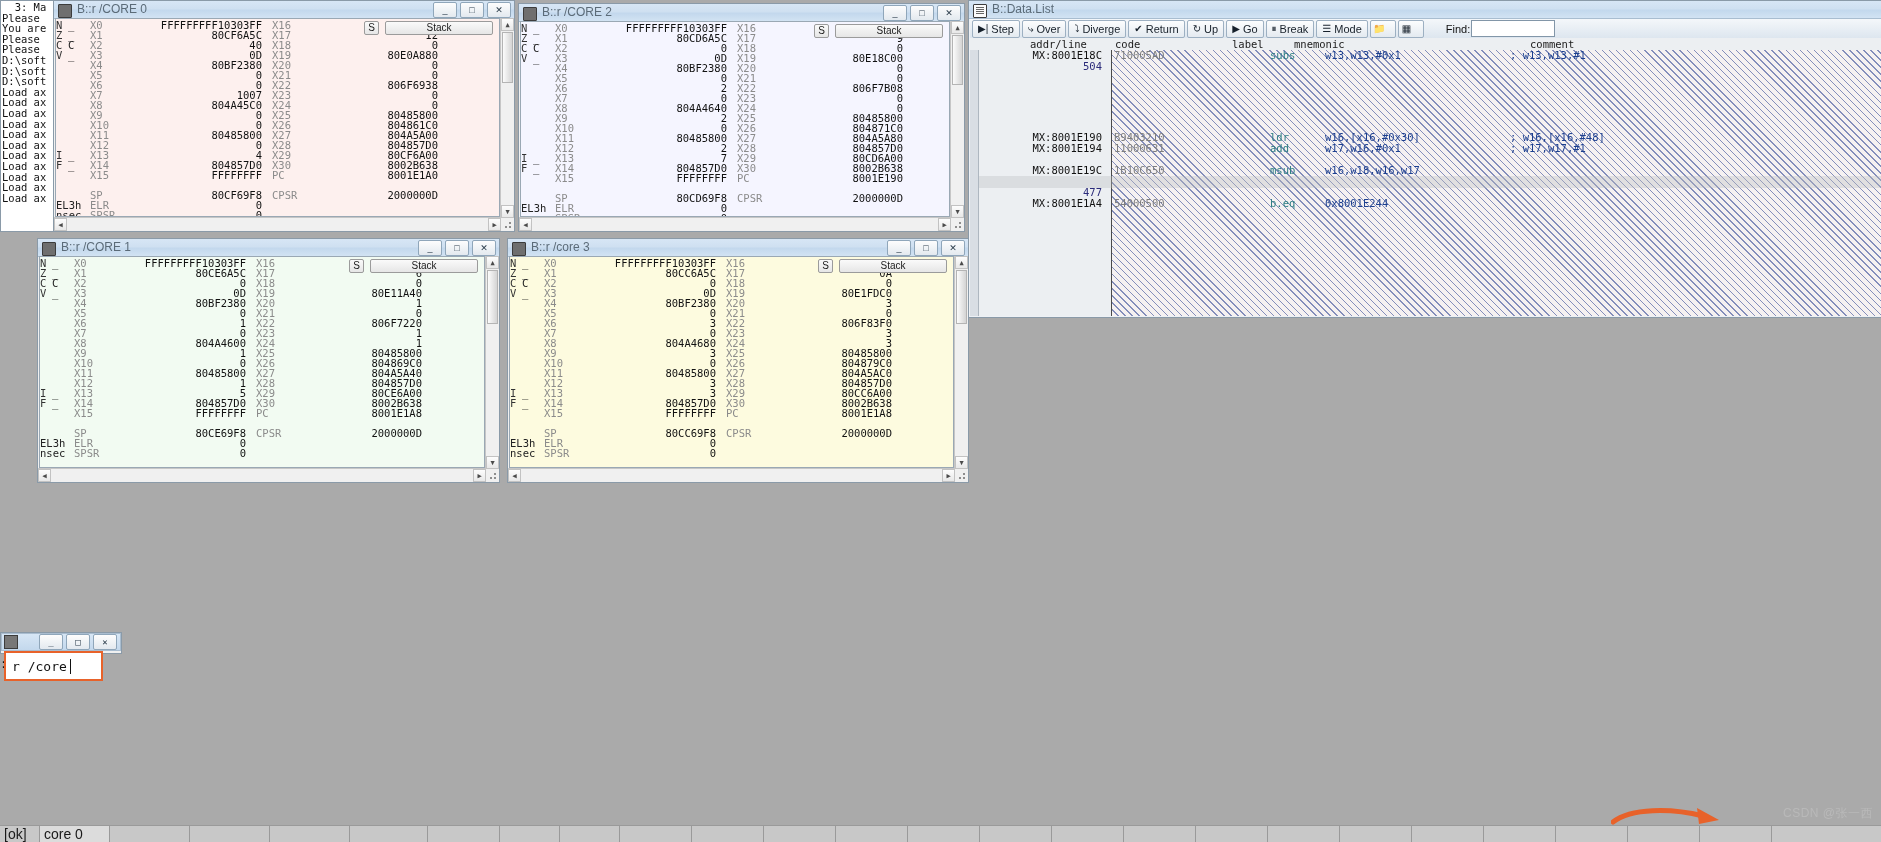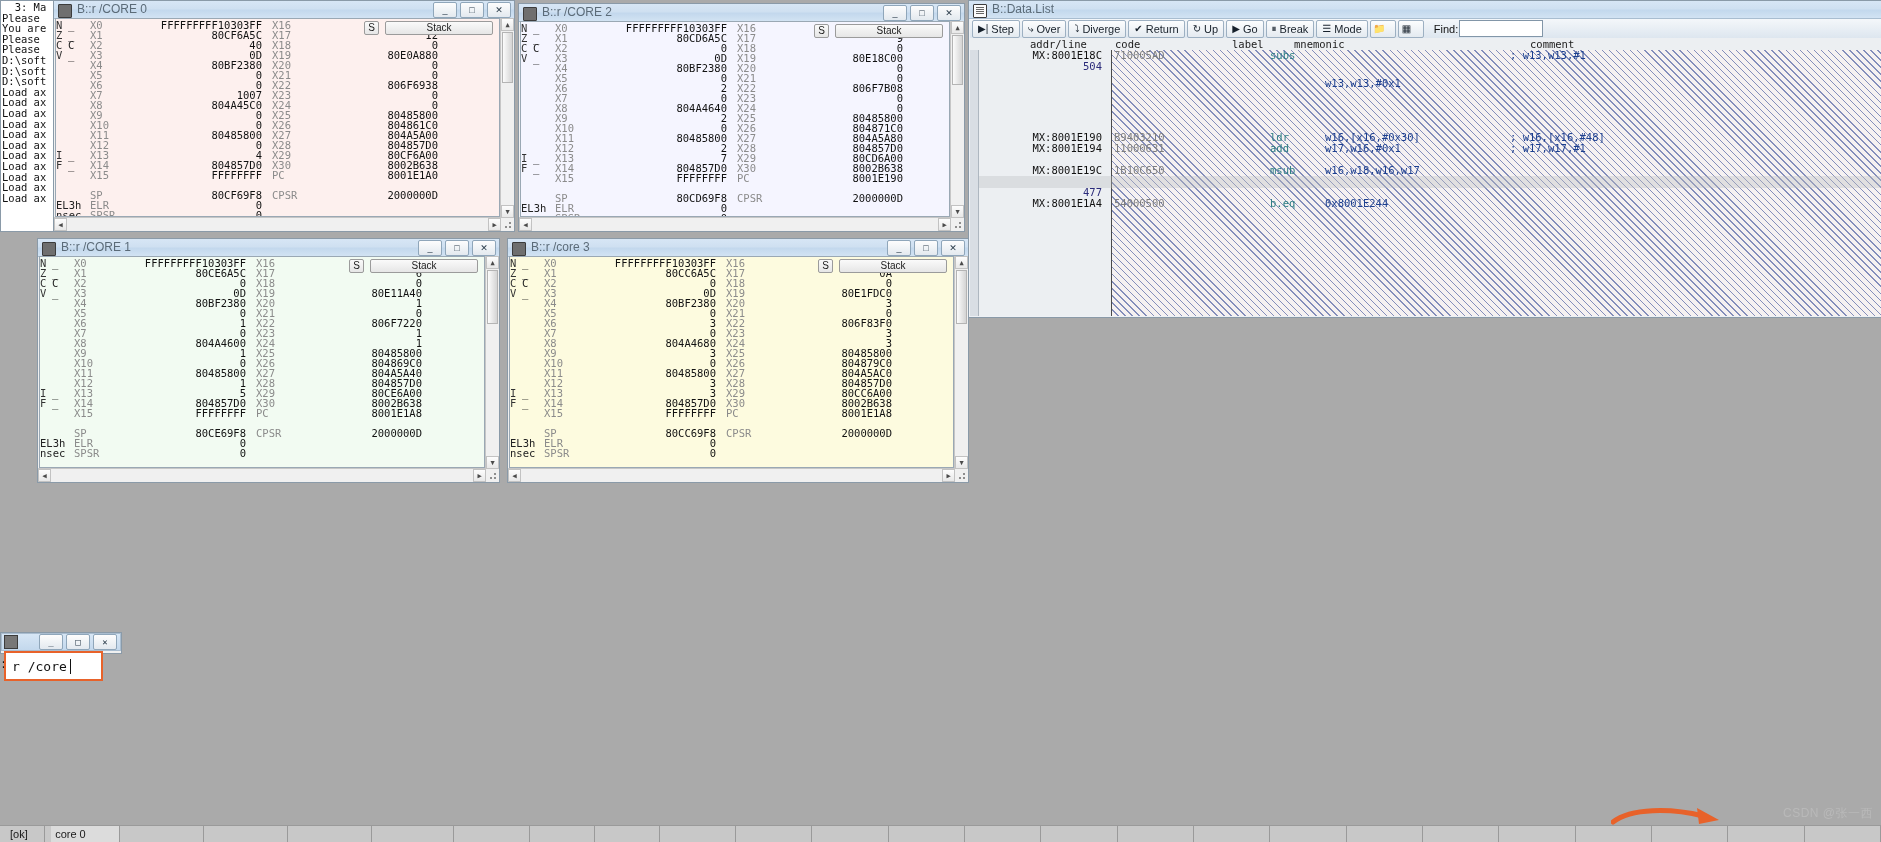--- a/index.html
+++ b/index.html
@@ -89,21 +89,21 @@
               background:linear-gradient(to bottom,#f4f7fa,#dde6ef);
               border-bottom:1px solid #b7c5d2;display:flex;align-items:center;gap:2px;padding:0 2px;}
   .tb-btn{
     height:16px;min-width:18px;padding:0 5px;
     background:linear-gradient(to bottom,#fcfdfe,#e4eaf0);
     border:1px solid #9db0c2;border-radius:2px;
     display:flex;align-items:center;gap:3px;
     font-family:"Liberation Sans",sans-serif;font-size:11px;color:#17202a;white-space:nowrap;
   }
   .tb-ico{font-size:10px;color:#16202b;line-height:1;}
-  .tb-find{display:flex;align-items:center;gap:1px;margin-left:8px;}
+  .tb-find{display:flex;align-items:center;gap:1px;margin-left:20px;}
   .tb-find-lbl{font-family:"Liberation Sans",sans-serif;font-size:11px;color:#111;}
   .tb-find-inp{height:15px;width:82px;background:#fff;border:1px solid #8296a8;}
   .dl-head{position:absolute;left:1px;top:37px;right:1px;height:12px;background:#eceff2;
            border-bottom:1px solid #b9c3cc;font-size:10.5px;color:#1b1b1b;}
   .dl-head span{position:absolute;top:0;line-height:12px;white-space:pre;}
   .dl-body{position:absolute;left:1px;top:49px;right:1px;bottom:1px;background:#eceff2;overflow:hidden;}
   .dl-gutter{position:absolute;left:0;top:0;width:8px;bottom:0;background:#d9dee4;border-right:1px solid #aeb7c0;}
   .dl-codecol{position:absolute;left:9px;top:0;width:132px;bottom:0;background:#eceff2;border-right:1px solid #4a4a4a;}
   .dl-hatch{position:absolute;left:142px;top:0;right:0;bottom:0;
             background:repeating-linear-gradient(45deg,#fdf3f1 0 4px,#fdf3f1 4px,#2f3f8f 4px,#2f3f8f 5px);
@@ -125,22 +125,22 @@
   .cmd-mini{width:12px;height:12px;background:#777;border:1px solid #3c3c3c;margin-right:3px;}
   #cmdline{position:absolute;left:4px;top:651px;width:99px;height:30px;
            background:#fff;border:2px solid #e8622a;box-sizing:border-box;
            display:flex;align-items:center;padding-left:6px;font-size:13px;color:#111;}
   #cmdcaret{display:inline-block;width:1px;height:15px;background:#111;margin-left:3px;}
   #cmdprompt{position:absolute;left:0;top:657px;font-size:12px;color:#111;}
   
   #statusbar{position:absolute;left:0;bottom:0;width:1881px;height:16px;
              background:#c8c8c8;border-top:1px solid #9a9a9a;display:flex;}
   .st-cell{border-right:1px solid #9a9a9a;height:100%;box-sizing:border-box;
-           font-family:"Liberation Sans",sans-serif;font-size:11px;color:#1a1a1a;
-           display:flex;align-items:center;padding-left:4px;margin-left:6px;}
+           font-family:"Liberation Sans",sans-serif;font-size:14px;color:#1a1a1a;
+           display:flex;align-items:center;padding-left:4px;}
   .st-core{background:#dcdcdc;}
   
   #watermark{position:absolute;right:8px;bottom:20px;color:#b9b9b9;font-size:12px;
              font-family:"Liberation Sans",sans-serif;letter-spacing:.5px;}
   
   #arrow{position:absolute;right:160px;bottom:10px;width:110px;height:26px;}
 </style>
 </head>
 <body>
 
@@ -409,21 +409,21 @@
       <span style="left: 145px;">code</span>
       <span style="left: 262px;">label</span>
       <span style="left: 300px; padding-left: 24px;">mnemonic</span>
       <span style="left: 560px;">comment</span>
     </div>
   <div class="dl-body">
     <div class="dl-gutter"></div>
     <div class="dl-codecol"></div>
     <div class="dl-hatch"></div>
     <div class="dl-rows" id="dl-rows">
-        <div class="dl-row" style="top: 0px;"><span class="dl-addr" style="left:20px;width:112px;">MX:8001E18C</span><span class="dl-code" style="left:144px;">710005AD</span><span class="dl-mnem" style="left:300px;">subs</span><span class="dl-oper" style="left:355px;margin-top:28px;">w13,w13,#0x1</span><span class="dl-cmt" style="left:540px;">; w13,w13,#1</span></div>
+        <div class="dl-row" style="top: 0px;"><span class="dl-addr" style="left:20px;width:112px;">MX:8001E18C</span><span class="dl-code" style="left:144px;">710005AD</span><span class="dl-mnem" style="left:300px;">subs</span><span class="dl-oper" style="left:355px;">w13,w13,#0x1</span><span class="dl-cmt" style="left:540px;">; w13,w13,#1</span></div>
         <div class="dl-row" style="top: 11px;"><span class="dl-line" style="left:50px;width:82px;">504</span></div>
         <div class="dl-row" style="top: 82px;"><span class="dl-addr" style="left:20px;width:112px;">MX:8001E190</span><span class="dl-code" style="left:144px;">B9403210</span><span class="dl-mnem" style="left:300px;">ldr</span><span class="dl-oper" style="left:355px;">w16,[x16,#0x30]</span><span class="dl-cmt" style="left:540px;">; w16,[x16,#48]</span></div>
         <div class="dl-row" style="top: 93px;"><span class="dl-addr" style="left:20px;width:112px;">MX:8001E194</span><span class="dl-code" style="left:144px;">11000631</span><span class="dl-mnem" style="left:300px;">add</span><span class="dl-oper" style="left:355px;">w17,w16,#0x1</span><span class="dl-cmt" style="left:540px;">; w17,w17,#1</span></div>
         <div class="dl-row" style="top: 115px;"><span class="dl-addr" style="left:20px;width:112px;">MX:8001E19C</span><span class="dl-code" style="left:144px;">1B10C650</span><span class="dl-mnem" style="left:300px;">msub</span><span class="dl-oper" style="left:355px;">w16,w18,w16,w17</span></div>
         <div class="dl-cursor" style="top: 126px; opacity: 0.35;"></div>
         <div class="dl-row" style="top: 137px;"><span class="dl-line" style="left:50px;width:82px;">477</span></div>
         <div class="dl-row" style="top: 148px;"><span class="dl-addr" style="left:20px;width:112px;">MX:8001E1A4</span><span class="dl-code" style="left:144px;">54000500</span><span class="dl-mnem" style="left:300px;">b.eq</span><span class="dl-oper" style="left:355px;">0x8001E244</span></div>
       </div>
   </div>
 </div>

